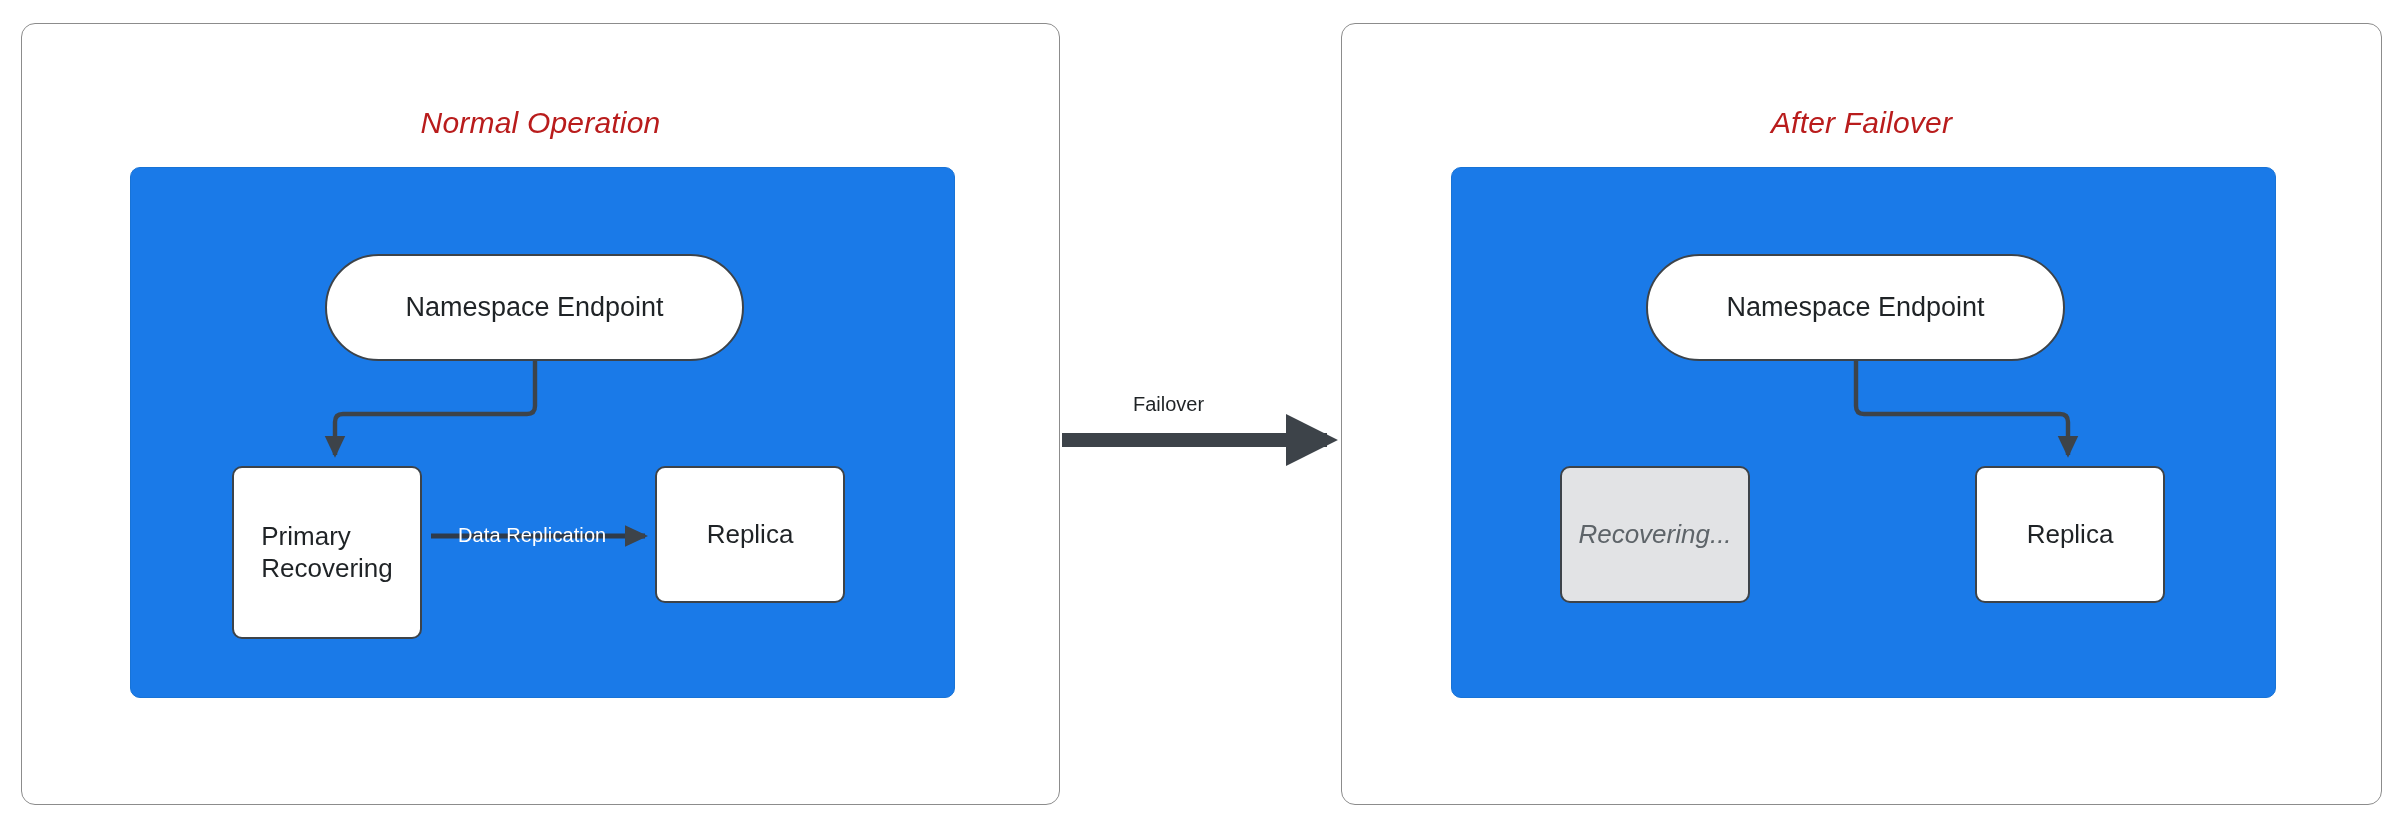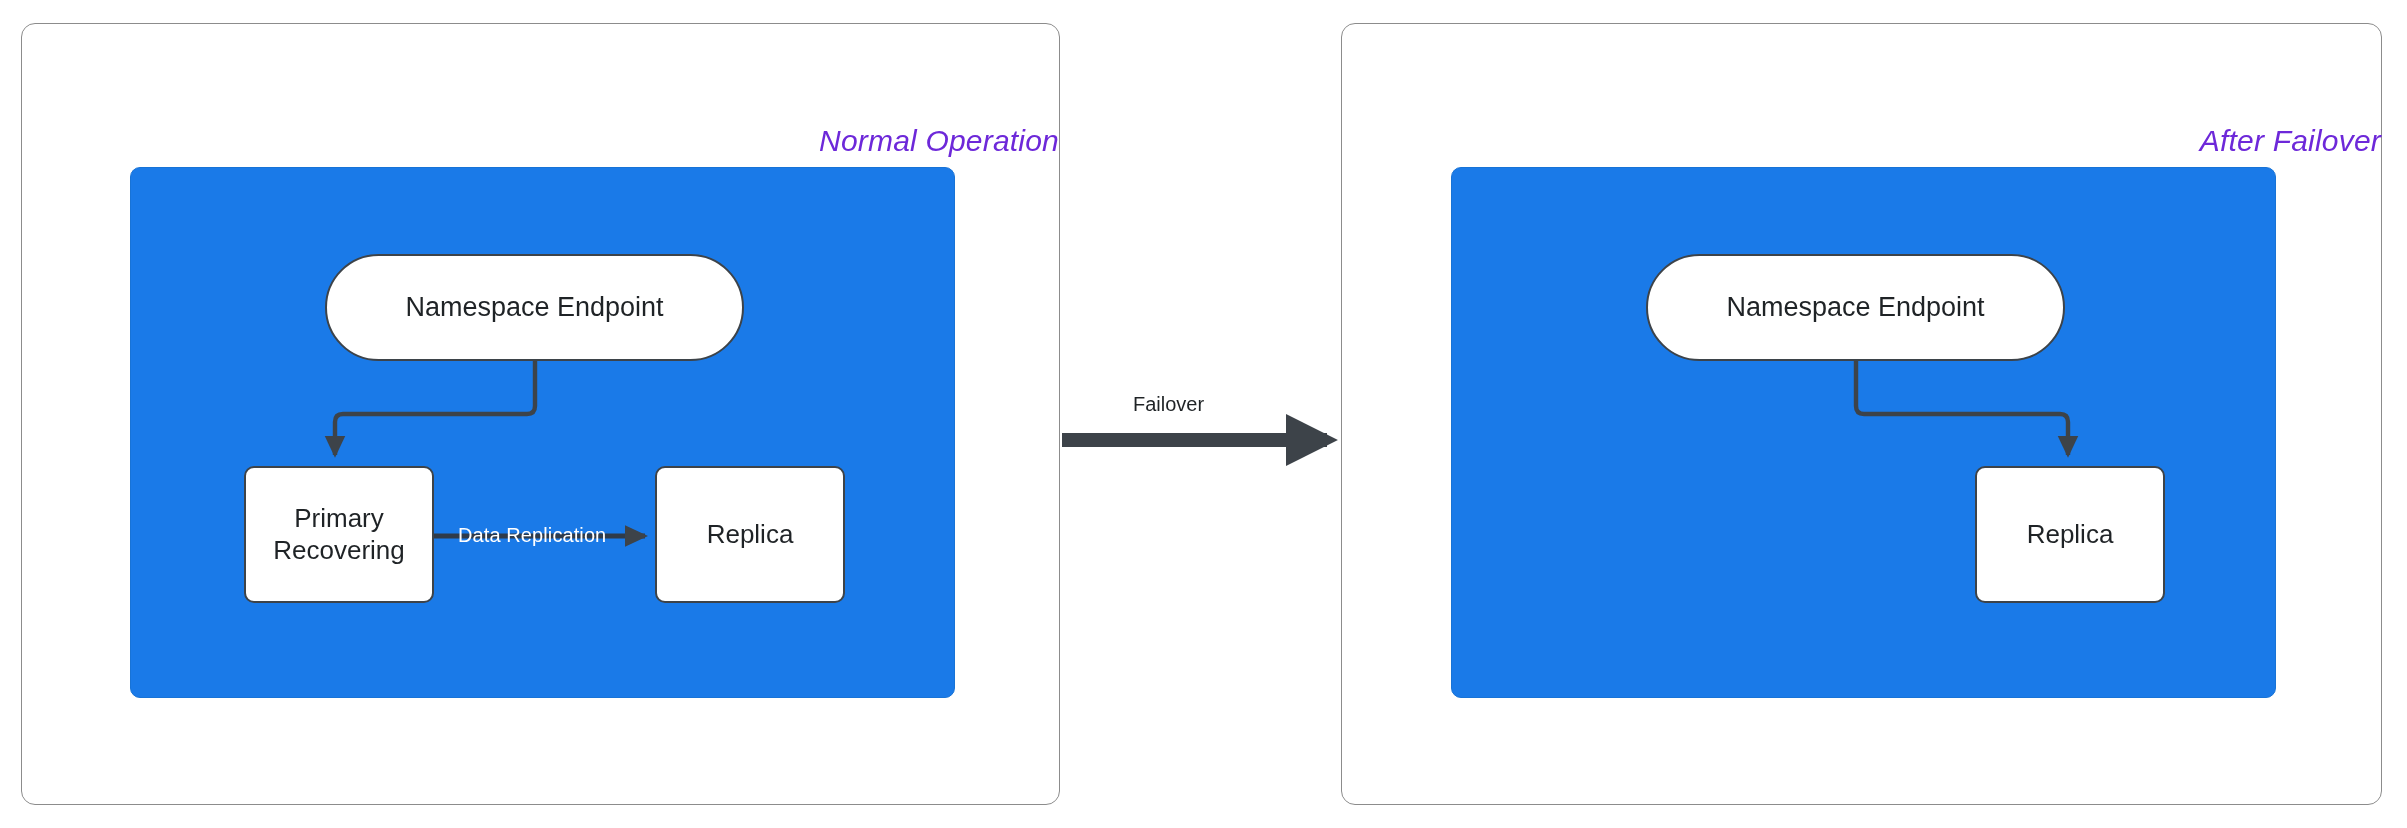--- a/index.html
+++ b/index.html
@@ -24,27 +24,27 @@
     background: #ffffff;
     border: 1.6px solid #8c8c8c;
     border-radius: 14px;
     box-sizing: border-box;
   }
   #panel-left  { left: 21px;   top: 23px; width: 1039px; height: 782px; }
   #panel-right { left: 1341px; top: 23px; width: 1041px; height: 782px; }
 
   .panel-title {
     position: absolute;
-    top: 100px;
+    top: 82px;
     left: 0;
     right: 0;
-    text-align: right;
+    text-align: center;
     font-style: italic;
     font-size: 30px;
-    color: #6d28d9;
+    color: #b91c1c;
     letter-spacing: 0.2px;
     white-space: nowrap;
   }
 
   
   .blue-region {
     position: absolute;
     background: #1a7ae8;
     border: 1.5px solid #1873d6;
     border-radius: 10px;
@@ -53,21 +53,20 @@
   #blue-left  { left: 130px;  top: 167px; width: 825px; height: 531px; }
   #blue-right { left: 1451px; top: 167px; width: 825px; height: 531px; }
 
   
   .node {
     position: absolute;
     box-sizing: border-box;
     display: flex;
     align-items: center;
     justify-content: center;
-    text-align: center;
     background: #ffffff;
     border: 2.4px solid #3d4349;
     color: #1f2326;
     font-size: 26px;
     line-height: 1.22;
     z-index: 3;
   }
   .node.pill {
     border-radius: 56px;
     font-size: 27px;
@@ -78,21 +77,21 @@
   .node.muted {
     background: #e2e3e5;
     border-color: #3d4349;
     color: #5e6469;
     font-style: italic;
   }
 
   #node-endpoint-left  { left: 325px;  top: 254px; width: 419px; height: 107px; }
   #node-endpoint-right { left: 1646px; top: 254px; width: 419px; height: 107px; }
 
-  #node-primary        { left: 244px;  top: 466px; width: 190px; height: 137px; }
+  #node-primary        { left: 232px;  top: 466px; width: 190px; height: 173px; }
   #node-replica-left   { left: 655px;  top: 466px; width: 190px; height: 137px; }
   #node-recovering     { left: 1560px; top: 466px; width: 190px; height: 137px; }
   #node-replica-right  { left: 1975px; top: 466px; width: 190px; height: 137px; }
 
   
   .conn-layer {
     position: absolute;
     left: 0;
     top: 0;
     width: 2407px;
@@ -184,18 +183,21 @@
   <div class="panel" id="panel-right">
     <div class="panel-title">After Failover</div>
   </div>
 
   <div class="blue-region" id="blue-right"></div>
 
   <div class="node pill" id="node-endpoint-right">
     <span>Namespace Endpoint</span>
   </div>
 
+  <div class="node rect muted" id="node-recovering">
+    <span>Recovering...</span>
+  </div>
 
   <div class="node rect" id="node-replica-right">
     <span>Replica</span>
   </div>
 
 </div>
 
 </body></html>

